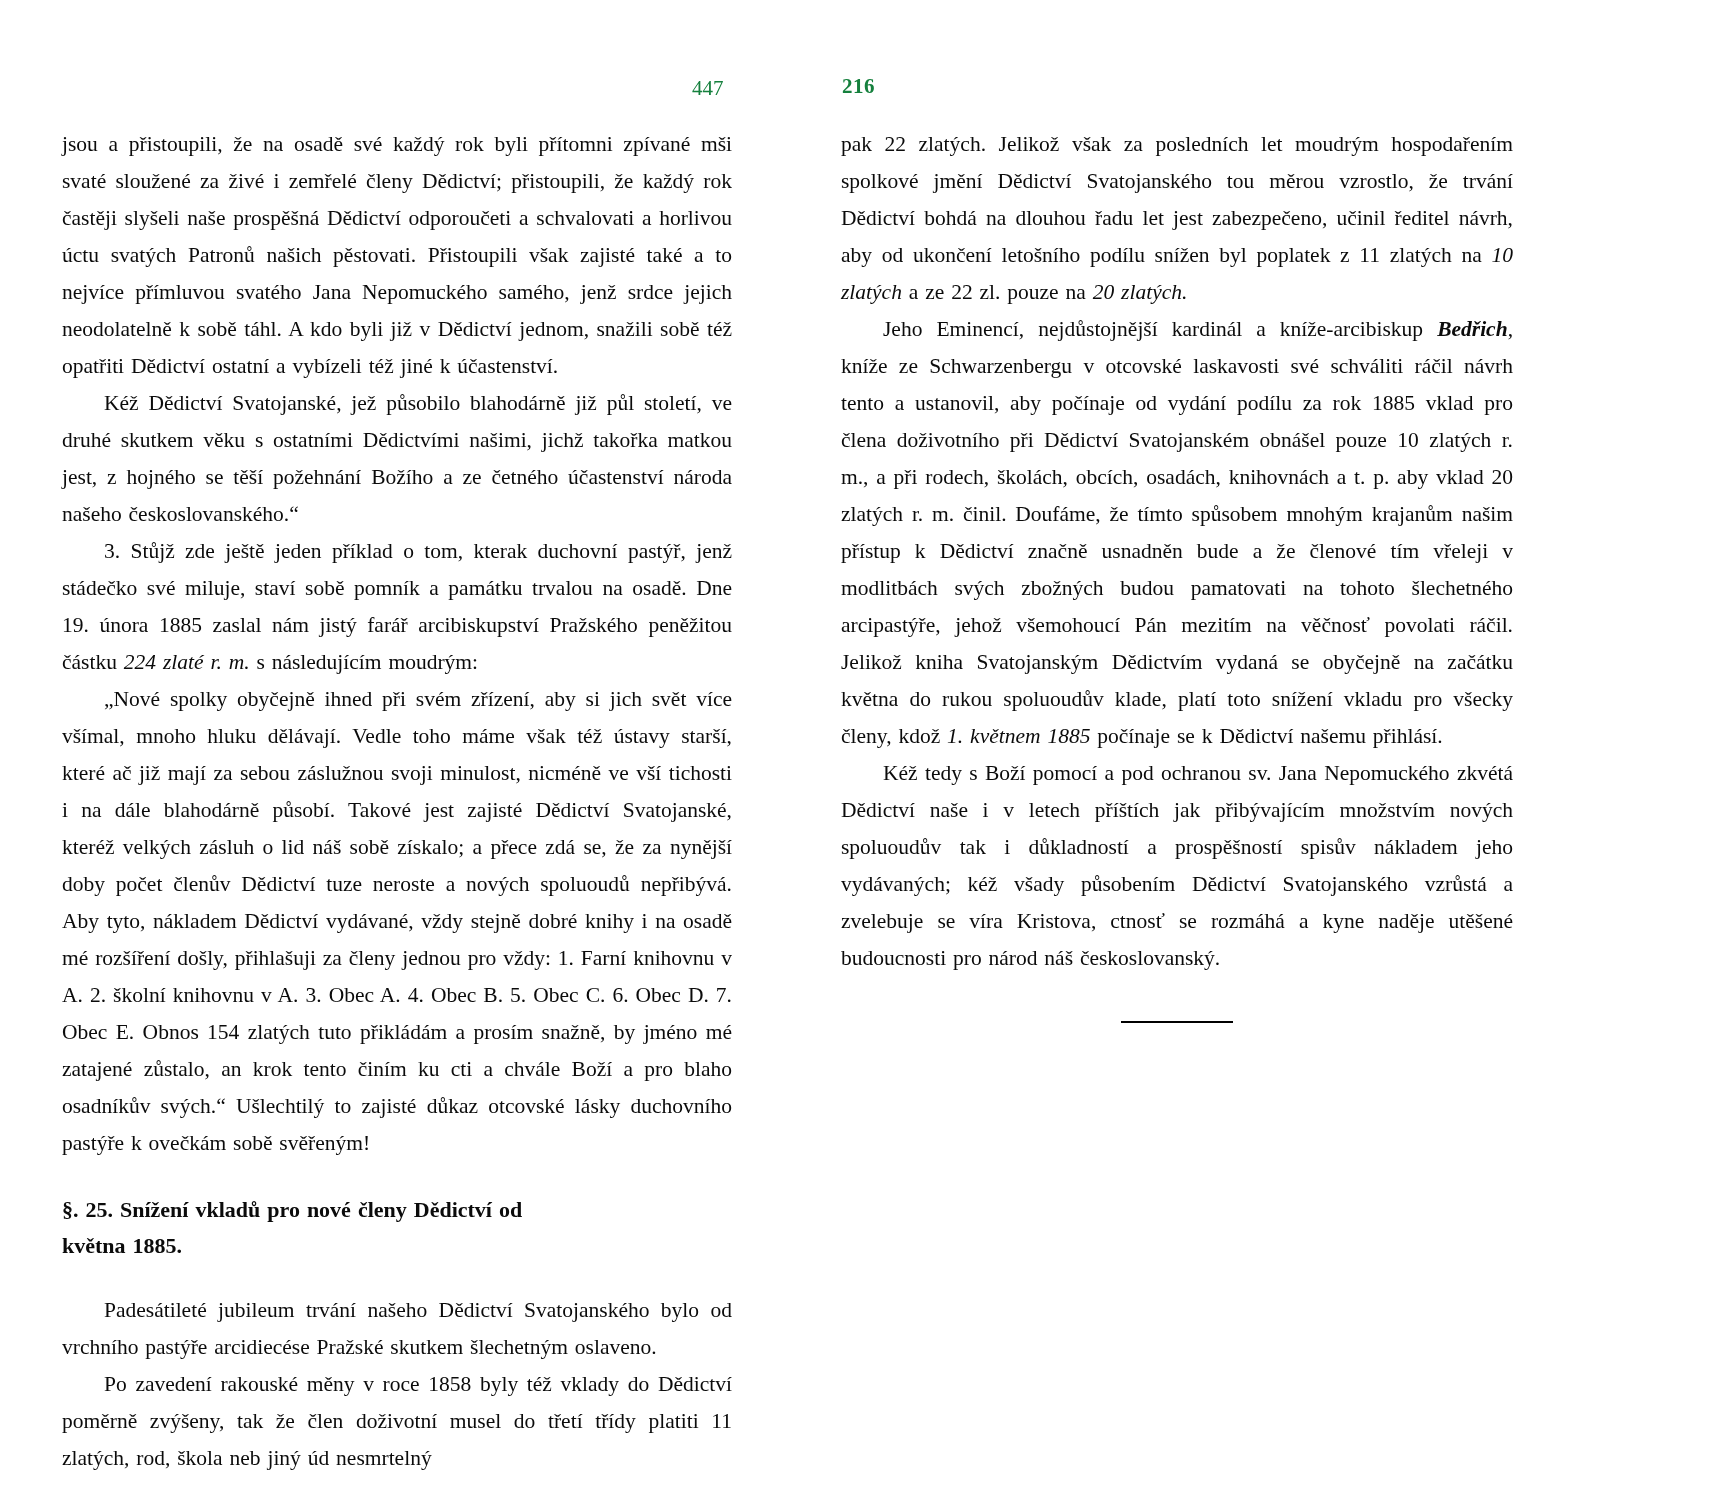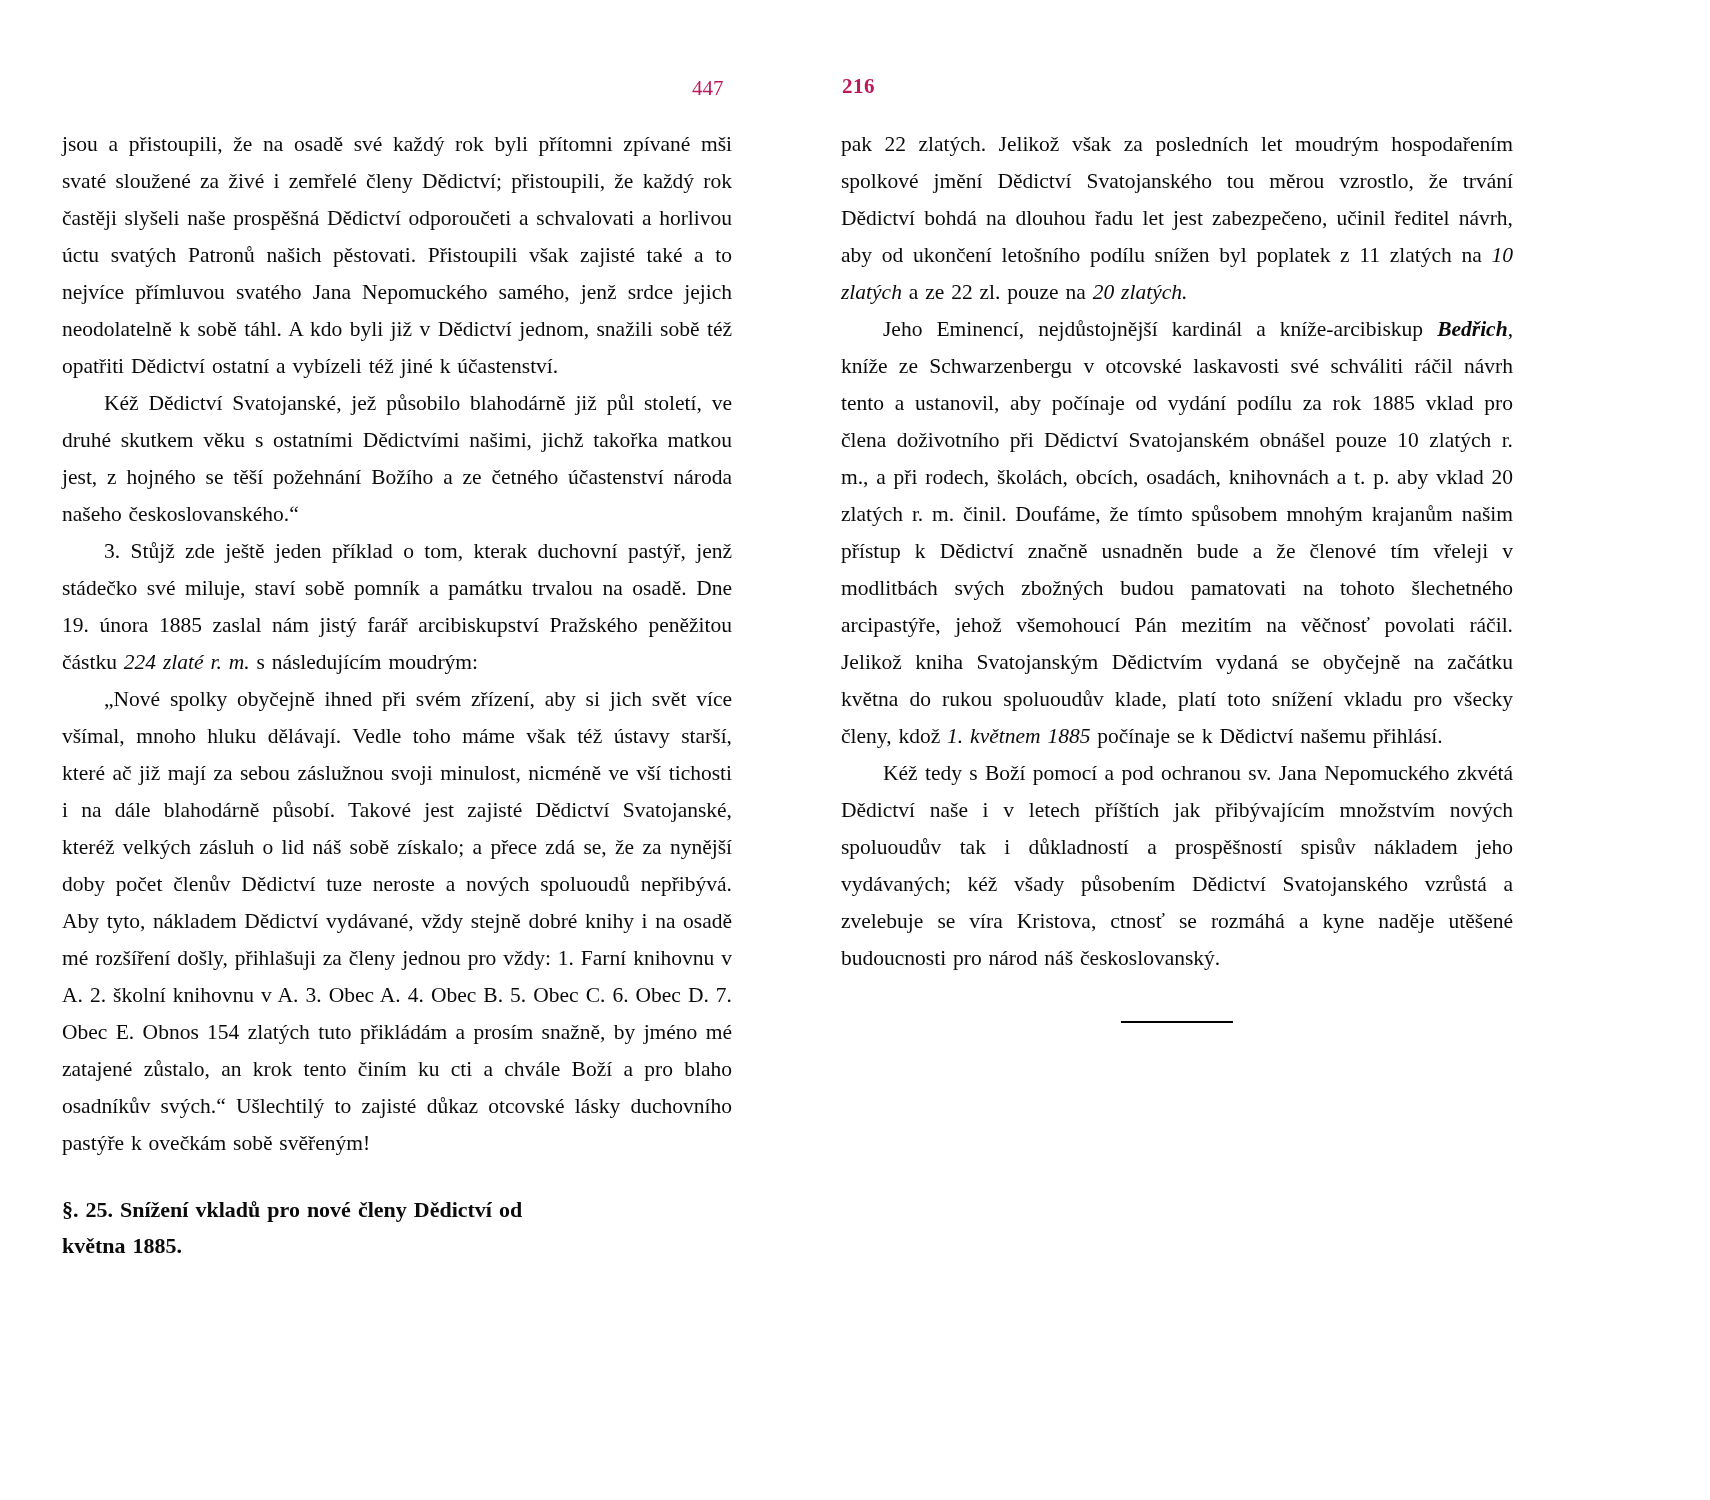--- a/index.html
+++ b/index.html
@@ -9,21 +9,21 @@
   }
   body {
     font-family: "Liberation Serif", "DejaVu Serif", serif;
     color: #0b0b0b;
     position: relative;
     overflow: hidden;
   }
   .page-number {
     position: absolute;
     font-size: 21px;
-    color: #be185d;
+    color: #15803d;
   }
   .page-number.left  { left: 692px; top: 76px; }
   .page-number.right { left: 842px; top: 74px; font-weight: bold; letter-spacing: 0.5px; }
   .page-body {
     position: absolute;
     top: 126px;
     text-align: justify;
     font-size: 21.5px;
     line-height: 37px;
     word-spacing: 1.5px;
@@ -56,20 +56,22 @@
 
 <div class="page-number right">216</div>
 
 <div class="page-body left">
     <p class="para"><span>jsou a přistoupili, že na osadě své každý rok byli přítomni zpívané mši svaté sloužené za živé i zemřelé členy Dědictví; přistoupili, že každý rok častěji slyšeli naše prospěšná Dědictví odporoučeti a schvalovati a horlivou úctu svatých Patronů našich pěstovati. Přistoupili však zajisté také a to nejvíce přímluvou svatého Jana Nepomuckého samého, jenž srdce jejich neodolatelně k sobě táhl. A kdo byli již v Dědictví jednom, snažili sobě též opatřiti Dědictví ostatní a vybízeli též jiné k účastenství.</span></p>
     <p class="para indent"><span>Kéž Dědictví Svatojanské, jež působilo blahodárně již půl století, ve druhé skutkem věku s ostatními Dědictvími našimi, jichž takořka matkou jest, z hojného se těší požehnání Božího a ze četného účastenství národa našeho českoslovanského.“</span></p>
     <p class="para indent"><span>3. Stůjž zde ještě jeden příklad o tom, kterak duchovní pastýř, jenž stádečko své miluje, staví sobě pomník a památku trvalou na osadě. Dne 19. února 1885 zaslal nám jistý farář arcibiskupství Pražského peněžitou částku </span><span class="seg-italic">224 zlaté r. m.</span><span> s následujícím moudrým:</span></p>
     <p class="para indent"><span>„Nové spolky obyčejně ihned při svém zřízení, aby si jich svět více všímal, mnoho hluku dělávají. Vedle toho máme však též ústavy starší, které ač již mají za sebou záslužnou svoji minulost, nicméně ve vší tichosti i na dále blahodárně působí. Takové jest zajisté Dědictví Svatojanské, kteréž velkých zásluh o lid náš sobě získalo; a přece zdá se, že za nynější doby počet členův Dědictví tuze neroste a nových spoluoudů nepřibývá. Aby tyto, nákladem Dědictví vydávané, vždy stejně dobré knihy i na osadě mé rozšíření došly, přihlašuji za členy jednou pro vždy: 1. Farní knihovnu v A. 2. školní knihovnu v A. 3. Obec A. 4. Obec B. 5. Obec C. 6. Obec D. 7. Obec E. Obnos 154 zlatých tuto přikládám a prosím snažně, by jméno mé zatajené zůstalo, an krok tento činím ku cti a chvále Boží a pro blaho osadníkův svých.“ Ušlechtilý to zajisté důkaz otcovské lásky duchovního pastýře k ovečkám sobě svěřeným!</span></p>
     <h2 class="section-heading">§. 25. Snížení vkladů pro nové členy Dědictví od
 května 1885.</h2>
+    <p class="para indent"><span>Padesátileté jubileum trvání našeho Dědictví Svatojanského bylo od vrchního pastýře arcidiecése Pražské skutkem šlechetným oslaveno.</span></p>
+    <p class="para indent"><span>Po zavedení rakouské měny v roce 1858 byly též vklady do Dědictví poměrně zvýšeny, tak že člen doživotní musel do třetí třídy platiti 11 zlatých, rod, škola neb jiný úd nesmrtelný</span></p>
   </div>
 
 <div class="page-body right">
     <p class="para"><span>pak 22 zlatých. Jelikož však za posledních let moudrým hospodařením spolkové jmění Dědictví Svatojanského tou měrou vzrostlo, že trvání Dědictví bohdá na dlouhou řadu let jest zabezpečeno, učinil ředitel návrh, aby od ukončení letošního podílu snížen byl poplatek z 11 zlatých na </span><span class="seg-italic">10 zlatých</span><span> a ze 22 zl. pouze na </span><span class="seg-italic">20 zlatých.</span></p>
     <p class="para indent"><span>Jeho Eminencí, nejdůstojnější kardinál a kníže-arcibiskup </span><span class="seg-italic seg-bold">Bedřich</span><span>, kníže ze Schwarzenbergu v otcovské laskavosti své schváliti ráčil návrh tento a ustanovil, aby počínaje od vydání podílu za rok 1885 vklad pro člena doživotního při Dědictví Svatojanském obnášel pouze 10 zlatých r. m., a při rodech, školách, obcích, osadách, knihovnách a t. p. aby vklad 20 zlatých r. m. činil. Doufáme, že tímto spůsobem mnohým krajanům našim přístup k Dědictví značně usnadněn bude a že členové tím vřeleji v modlitbách svých zbožných budou pamatovati na tohoto šlechetného arcipastýře, jehož všemohoucí Pán mezitím na věčnosť povolati ráčil. Jelikož kniha Svatojanským Dědictvím vydaná se obyčejně na začátku května do rukou spoluoudův klade, platí toto snížení vkladu pro všecky členy, kdož </span><span class="seg-italic">1. květnem 1885</span><span> počínaje se k Dědictví našemu přihlásí.</span></p>
     <p class="para indent"><span>Kéž tedy s Boží pomocí a pod ochranou sv. Jana Nepomuckého zkvétá Dědictví naše i v letech příštích jak přibývajícím množstvím nových spoluoudův tak i důkladností a prospěšností spisův nákladem jeho vydávaných; kéž všady působením Dědictví Svatojanského vzrůstá a zvelebuje se víra Kristova, ctnosť se rozmáhá a kyne naděje utěšené budoucnosti pro národ náš českoslovanský.</span></p>
     <div class="divider"></div>
   </div>
 
 </body></html>

